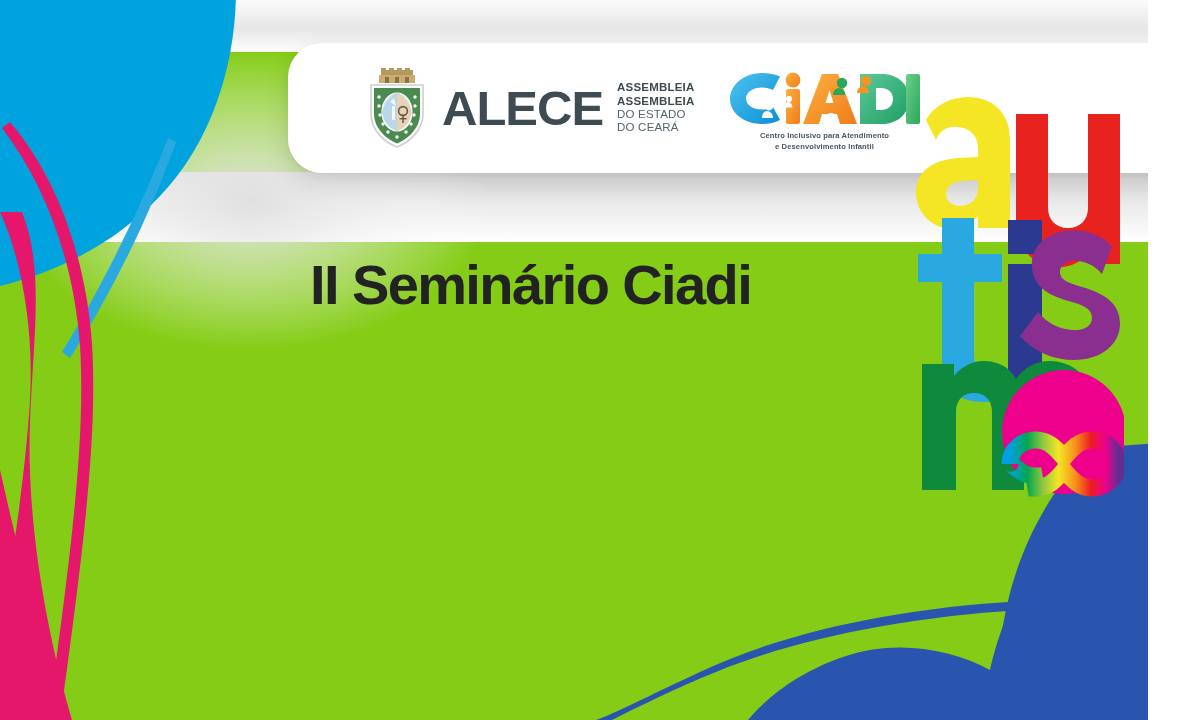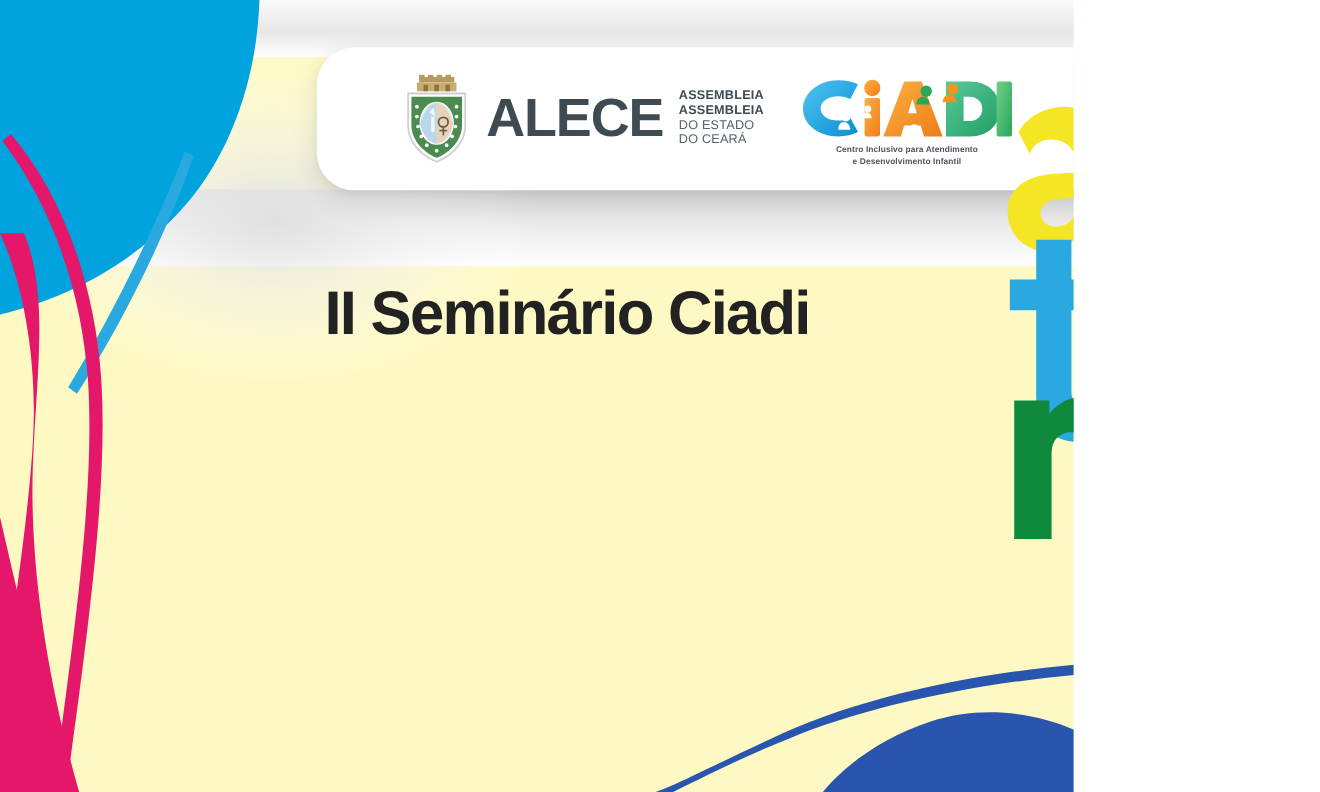--- a/index.html
+++ b/index.html
@@ -3,21 +3,21 @@
 <meta charset="utf-8">
 <title>II Seminário Ciadi</title>
 <style>
   html,body{margin:0;padding:0;}
   body{
     width:1200px;height:720px;overflow:hidden;
     background:#ffffff;
     font-family:"Liberation Sans", sans-serif;
     position:relative;
   }
-  #stage{position:absolute;inset:0;width:976px;height:720px;overflow:hidden;background:#fef9c3;}
+  #stage{position:absolute;inset:0;width:1148px;height:720px;overflow:hidden;background:#84cc16;}
 
   
   .bg-layer{position:absolute;inset:0;width:1200px;height:720px;}
 
   
   .header-card{
     position:absolute;left:288px;top:43px;width:912px;height:130px;
     background:#ffffff;
     border-top-left-radius:34px;border-bottom-left-radius:34px;
     box-shadow:0 10px 26px rgba(0,0,0,.10), 0 2px 8px rgba(0,0,0,.05);
@@ -48,21 +48,21 @@
   .ciadi{display:flex;flex-direction:column;align-items:center;margin-left:6px;}
   .ciadi-sub{
     margin-top:3px;text-align:center;
     font-family:"Liberation Sans", sans-serif;
     font-size:7.6px;font-weight:bold;color:#4a5560;line-height:1.45;
     letter-spacing:.1px;white-space:nowrap;
   }
 
   
   .main-title{
-    position:absolute;left:295px;top:252px;
+    position:absolute;left:310px;top:252px;
     font-family:"Liberation Sans", sans-serif;
     font-weight:bold;
     font-size:56px;letter-spacing:-1.6px;
     color:#222222;
     white-space:nowrap;
     z-index:5;
   }
 
   
   .autismo{position:absolute;left:912px;top:68px;width:212px;height:430px;z-index:7;}

